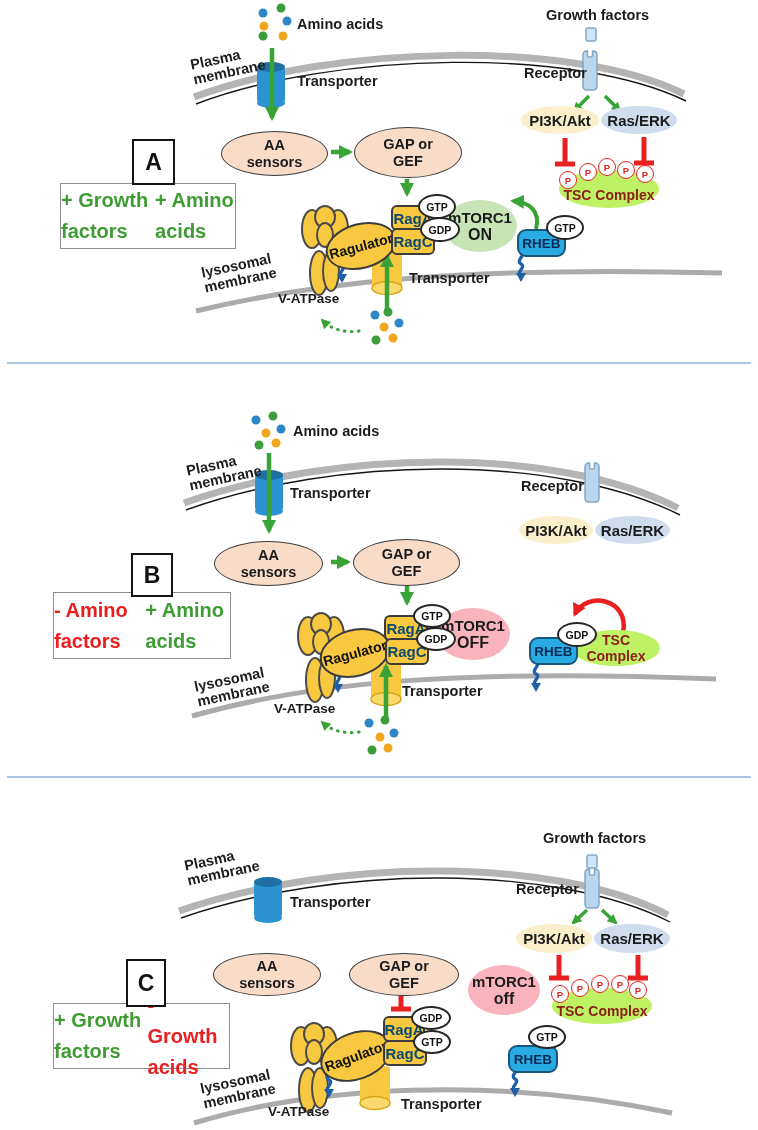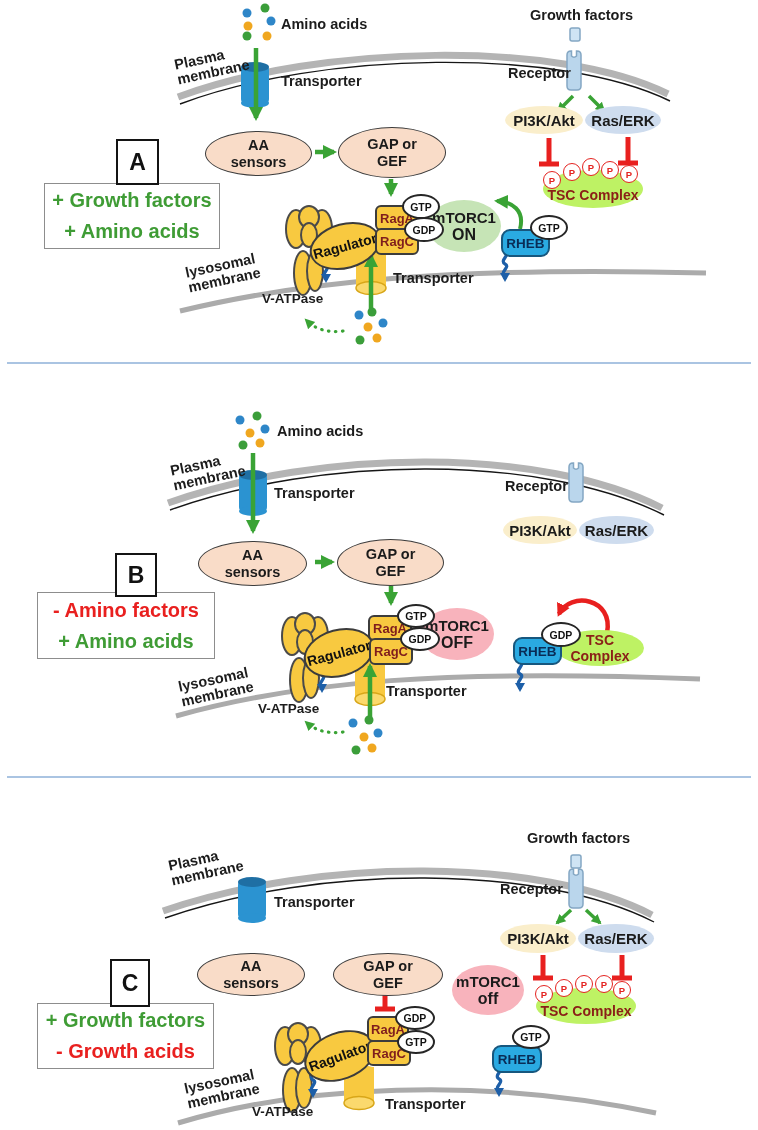--- a/index.html
+++ b/index.html
@@ -1,48 +1,48 @@
 <!DOCTYPE html>
 <html><head>
 <meta charset="utf-8">
 <style>
   html,body{margin:0;padding:0;background:#fff;}
   #page{position:relative;width:758px;height:1130px;background:#fff;overflow:hidden;
         font-family:"Liberation Sans",sans-serif;}
-  .panel{position:absolute;left:0;width:722px;}
+  .panel{position:absolute;left:16px;width:722px;}
   svg.layer{position:absolute;left:0;top:0;}
   .sep{position:absolute;left:7px;right:7px;height:2px;background:#aac4e2;}
   .lbl{position:absolute;font-weight:600;font-size:14.5px;color:#1c1c1c;white-space:nowrap;}
   .lblB{font-weight:700;font-size:13.5px;}
   .memlbl{position:absolute;font-weight:600;font-size:14.5px;color:#1c1c1c;line-height:15px;
           transform:rotate(-12deg);transform-origin:left top;white-space:nowrap;}
   .el{position:absolute;border-radius:50%;display:flex;flex-direction:column;align-items:center;
       justify-content:center;text-align:center;font-weight:700;color:#1b1b1b;}
   .peach{background:#f9dcc8;border:1.6px solid #3c3c3c;font-size:14.5px;line-height:17px;}
   .kin{font-size:15px;}
   .pi3k{background:#faeecb;}
   .ras{background:#cedcee;}
   .mtor{font-size:15px;line-height:17px;align-items:center;}
   .mtor-on{background:#c6e4b6;}
   .mtor-off{background:#f8b3bc;}
   .mtor .state{font-size:16px;}
   .tsc{background:#bef264;color:#8a2018;font-size:14px;justify-content:flex-end;padding-bottom:5px;box-sizing:border-box;}
   .ragul{position:absolute;background:#f8c940;border:2px solid #3c3c3c;border-radius:50%;
          display:flex;align-items:center;justify-content:center;font-weight:700;font-size:14px;color:#111;}
   .ragbox{position:absolute;background:#f8c940;border:2px solid #3c3c3c;border-radius:6px;
-          display:flex;align-items:center;justify-content:center;font-weight:700;font-size:13px;color:#7f1d1d;z-index:3;}
+          display:flex;align-items:center;justify-content:center;font-weight:700;font-size:15px;color:#0c4a6e;z-index:3;}
   .badge{position:absolute;background:#fff;border:2px solid #262626;border-radius:50%;
          display:flex;align-items:center;justify-content:center;font-weight:700;font-size:10.5px;color:#111;z-index:5;}
   .rheb{position:absolute;background:#2aaae2;border:2.5px solid #17577e;border-radius:9px;
         display:flex;align-items:center;justify-content:center;font-weight:700;font-size:13.5px;color:#092c56;z-index:4;}
   .pc{position:absolute;width:16px;height:16px;background:#fff;border:1.8px solid #e42320;border-radius:50%;
       color:#e42320;font-weight:700;font-size:9.5px;display:flex;align-items:center;justify-content:center;z-index:6;}
   .tagbox{position:absolute;background:#fff;border:2px solid #141414;display:flex;align-items:center;
           justify-content:center;font-weight:700;font-size:23px;color:#111;z-index:4;}
-  .condbox{position:absolute;background:#fff;border:1.6px solid #8d8d8d;display:flex;flex-direction:column;
+  .condbox{position:absolute;background:#fff;border:1.6px solid #8d8d8d;display:flex;flex-direction:row;
            align-items:center;justify-content:center;font-weight:700;font-size:20px;line-height:31px;z-index:3;}
   .cg{color:#3f9c35;}
   .cr{color:#e9201f;}
 </style>
 </head>
 <body>
 
 <div id="page">
 
 <svg width="0" height="0" style="position:absolute" aria-hidden="true">

